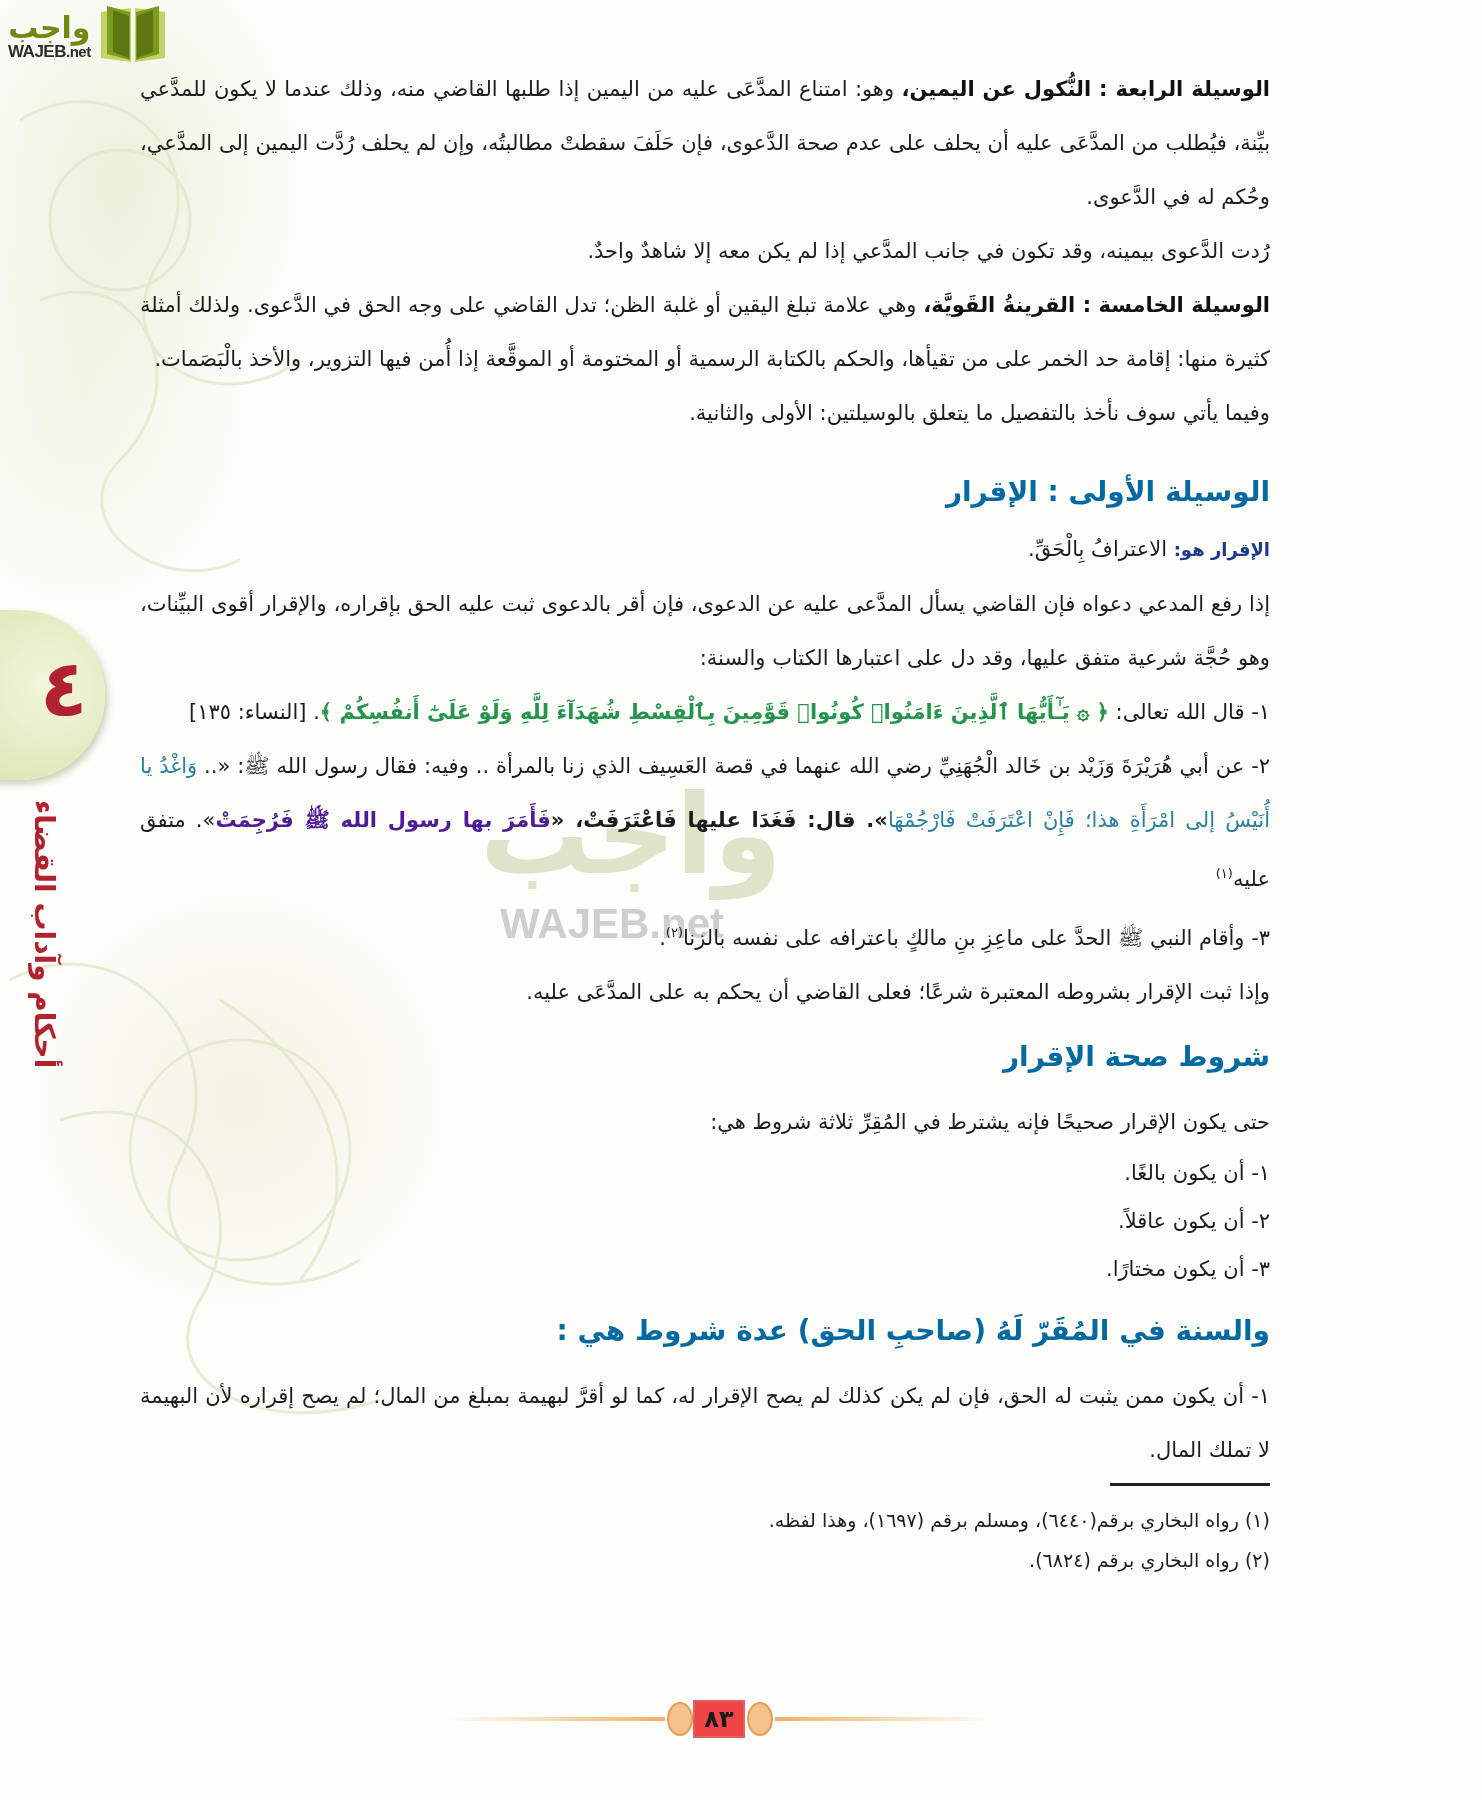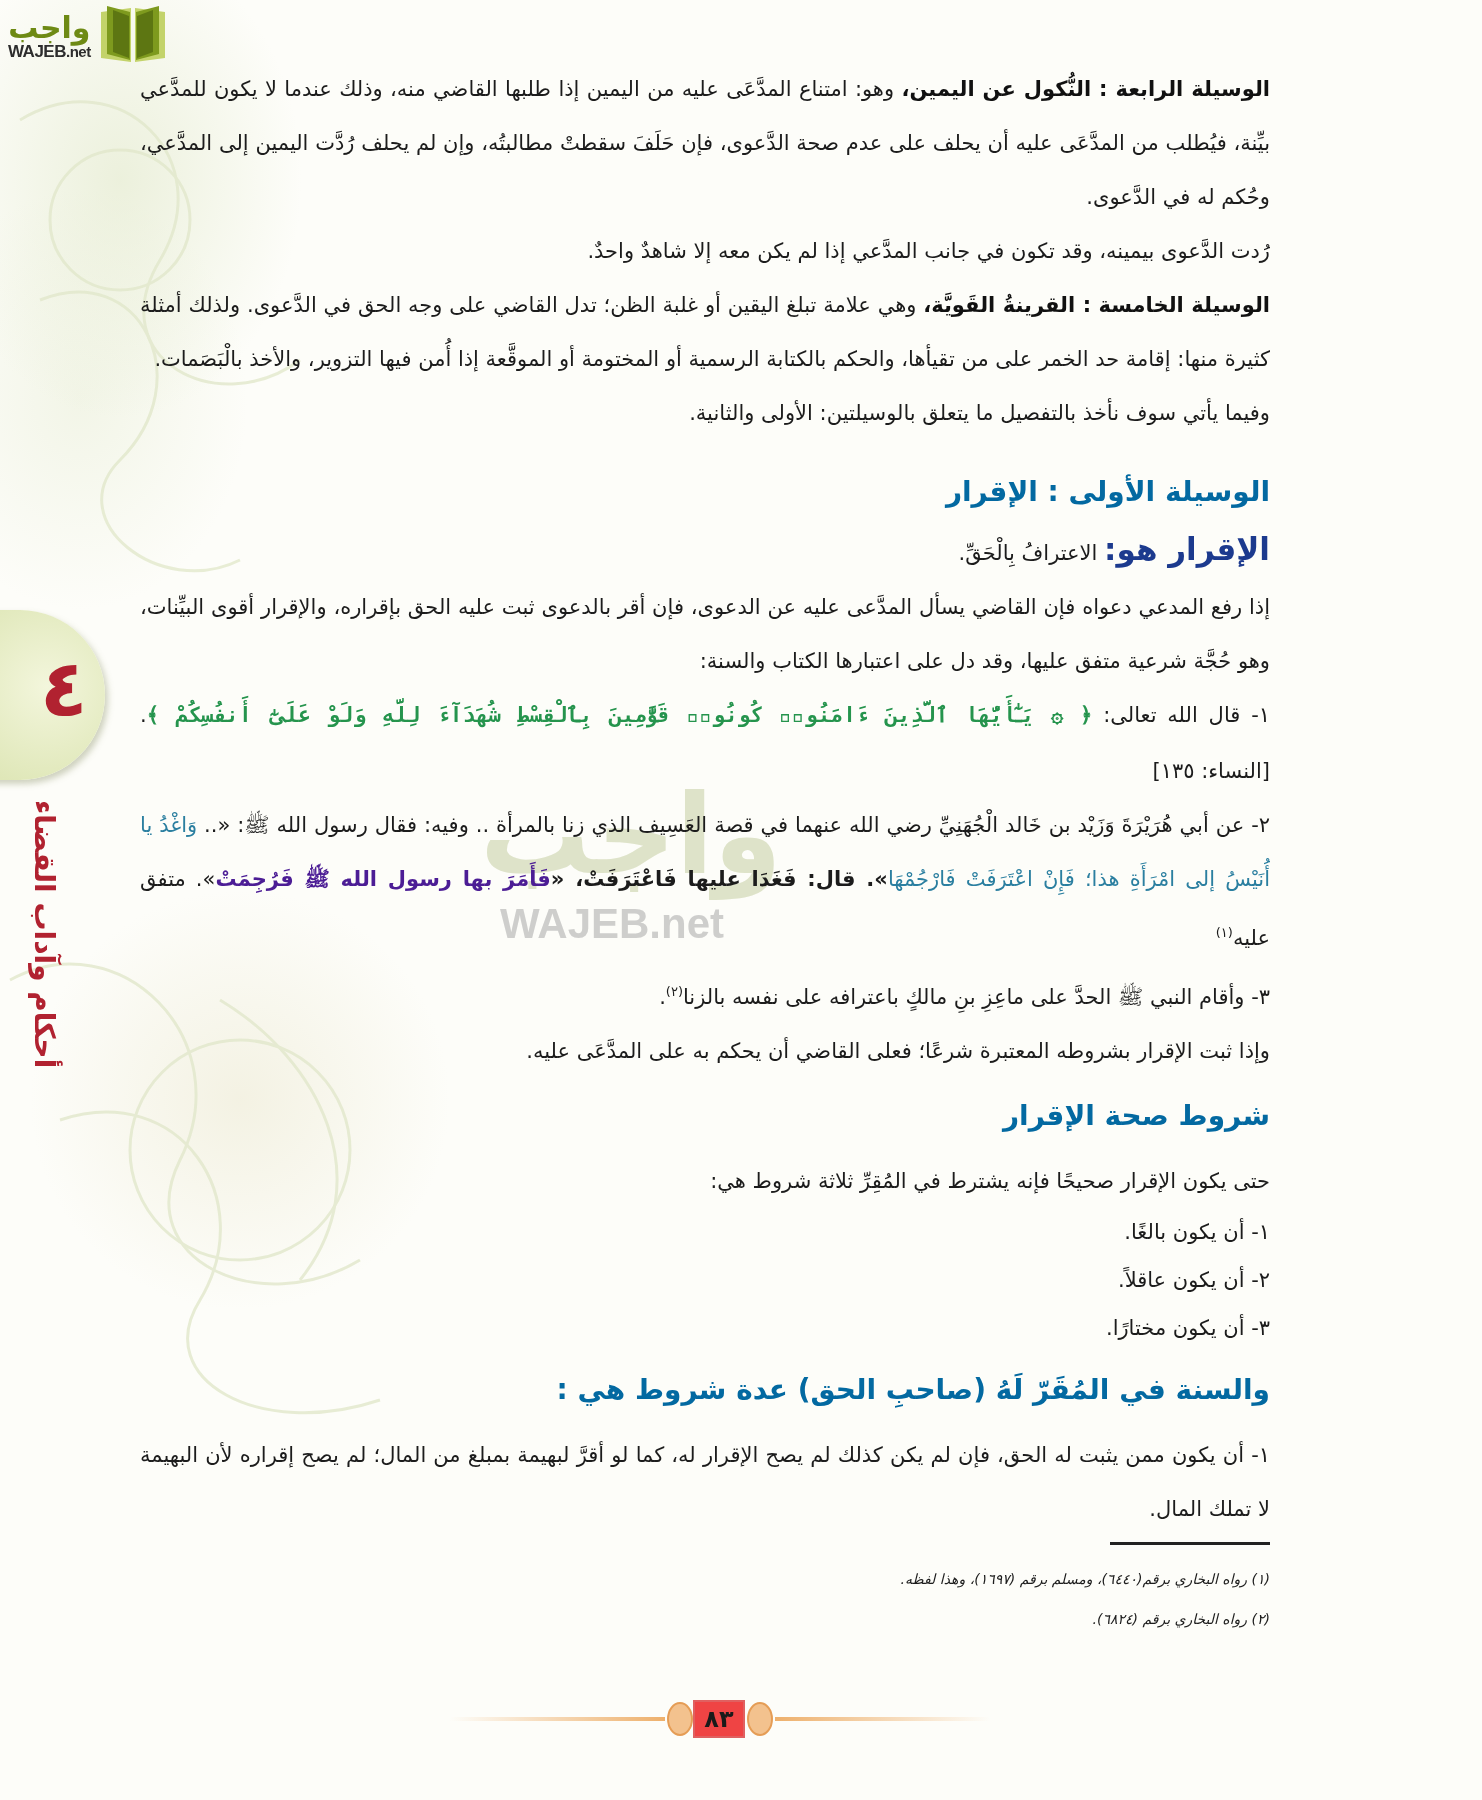--- a/index.html
+++ b/index.html
@@ -101,40 +101,39 @@
       line-height: 54px;
     }
     .content .lead { font-weight: bold; color: #111; }
     .h-red {
       color: #0369a1;
       font-weight: bold;
       font-size: 28px;
       line-height: 60px;
       margin: 0;
     }
-    .blue-bold { color: #1c3a8e; font-weight: bold; font-size: 31px; }
-    .quran { color: #25944d; font-weight: bold; font-family: Liberation Mono, monospace; }
+    .blue-bold { color: #1c3a8e; font-weight: bold; font-size: 18px; }
+    .quran { color: #25944d; font-weight: bold; }
     .hadith-blue { color: #2b7fa0; }
     .hadith-red { color: #4c1d95; font-weight: bold; }
     .hadith-black { font-weight: bold; }
     .sup { font-size: 13px; vertical-align: super; }
     .gap-s { height: 8px; }
     .gap-m { height: 22px; }
     .list-item { padding-right: 0; }
 
     .rule {
       width: 160px;
       border-top: 3px solid #222;
       margin: 6px 0 14px auto;
       margin-right: 0;
     }
     .footnotes p {
-      font-size: 14px;
+      font-size: 19px;
       line-height: 40px;
-      font-style: italic;
     }
 
     
     .watermark {
       position: absolute;
       left: 480px; top: 780px;
       width: 380px; height: 200px;
       pointer-events: none;
       opacity: 0.55;
     }

